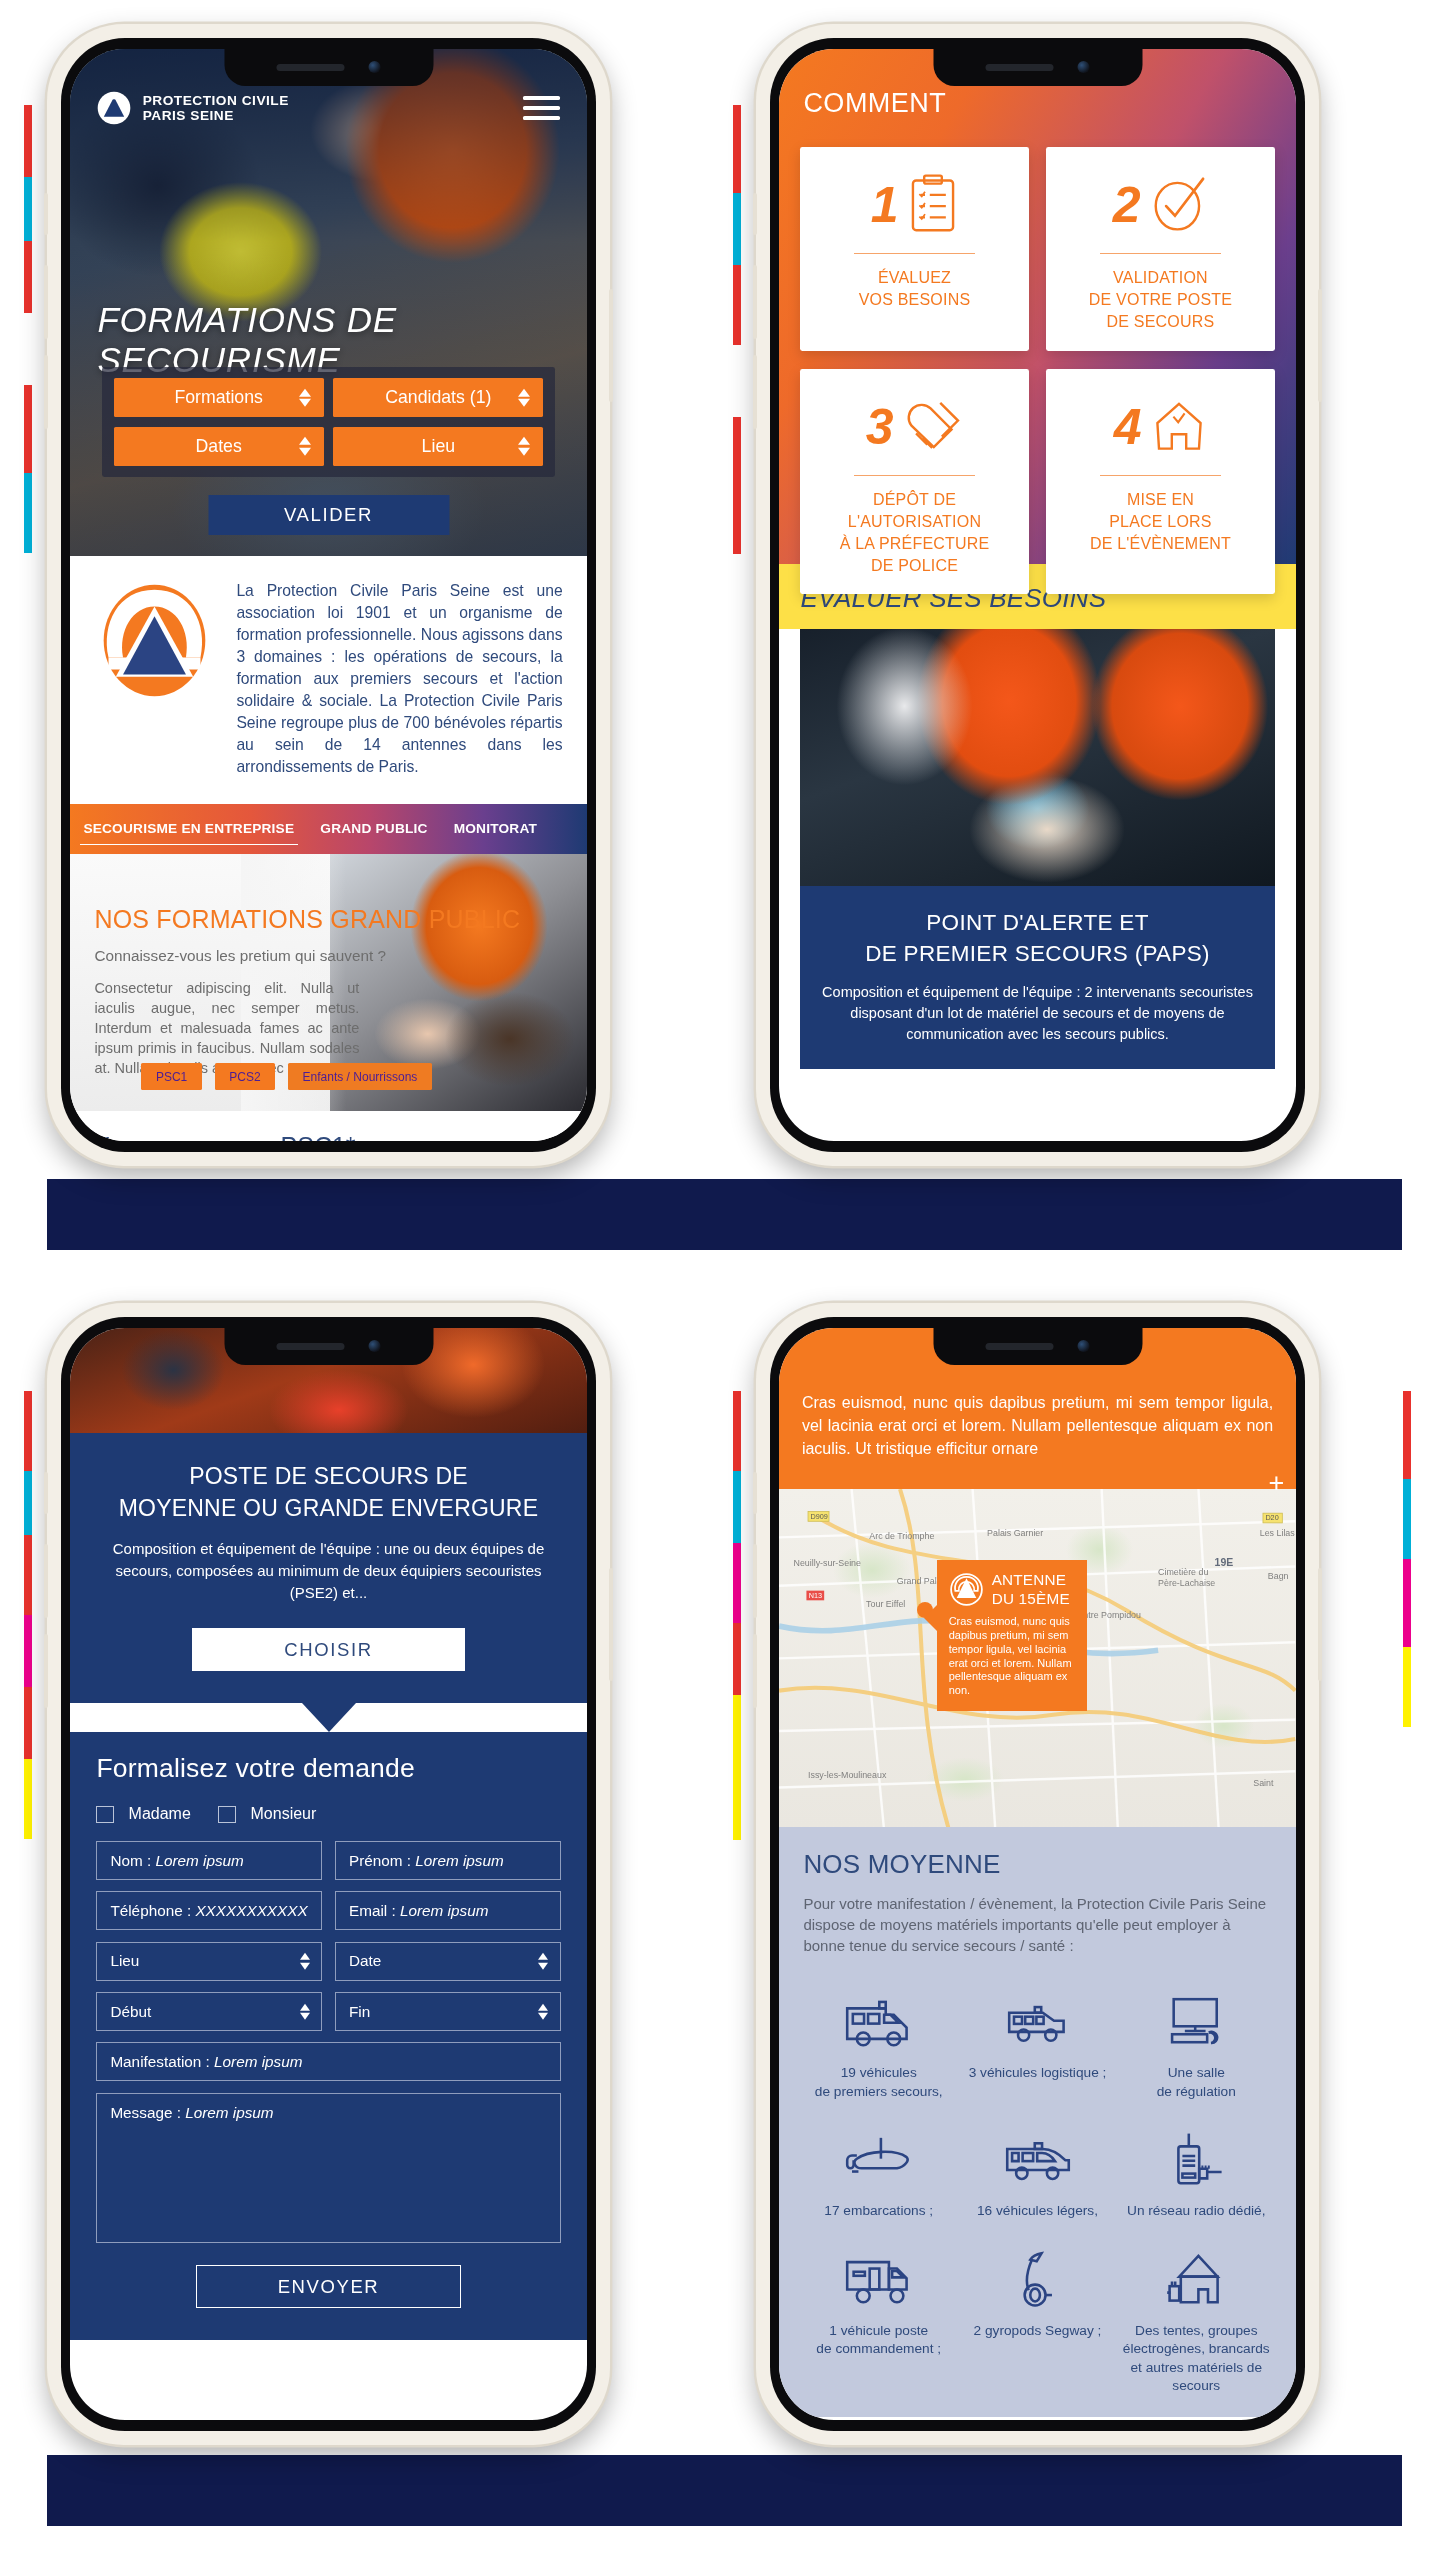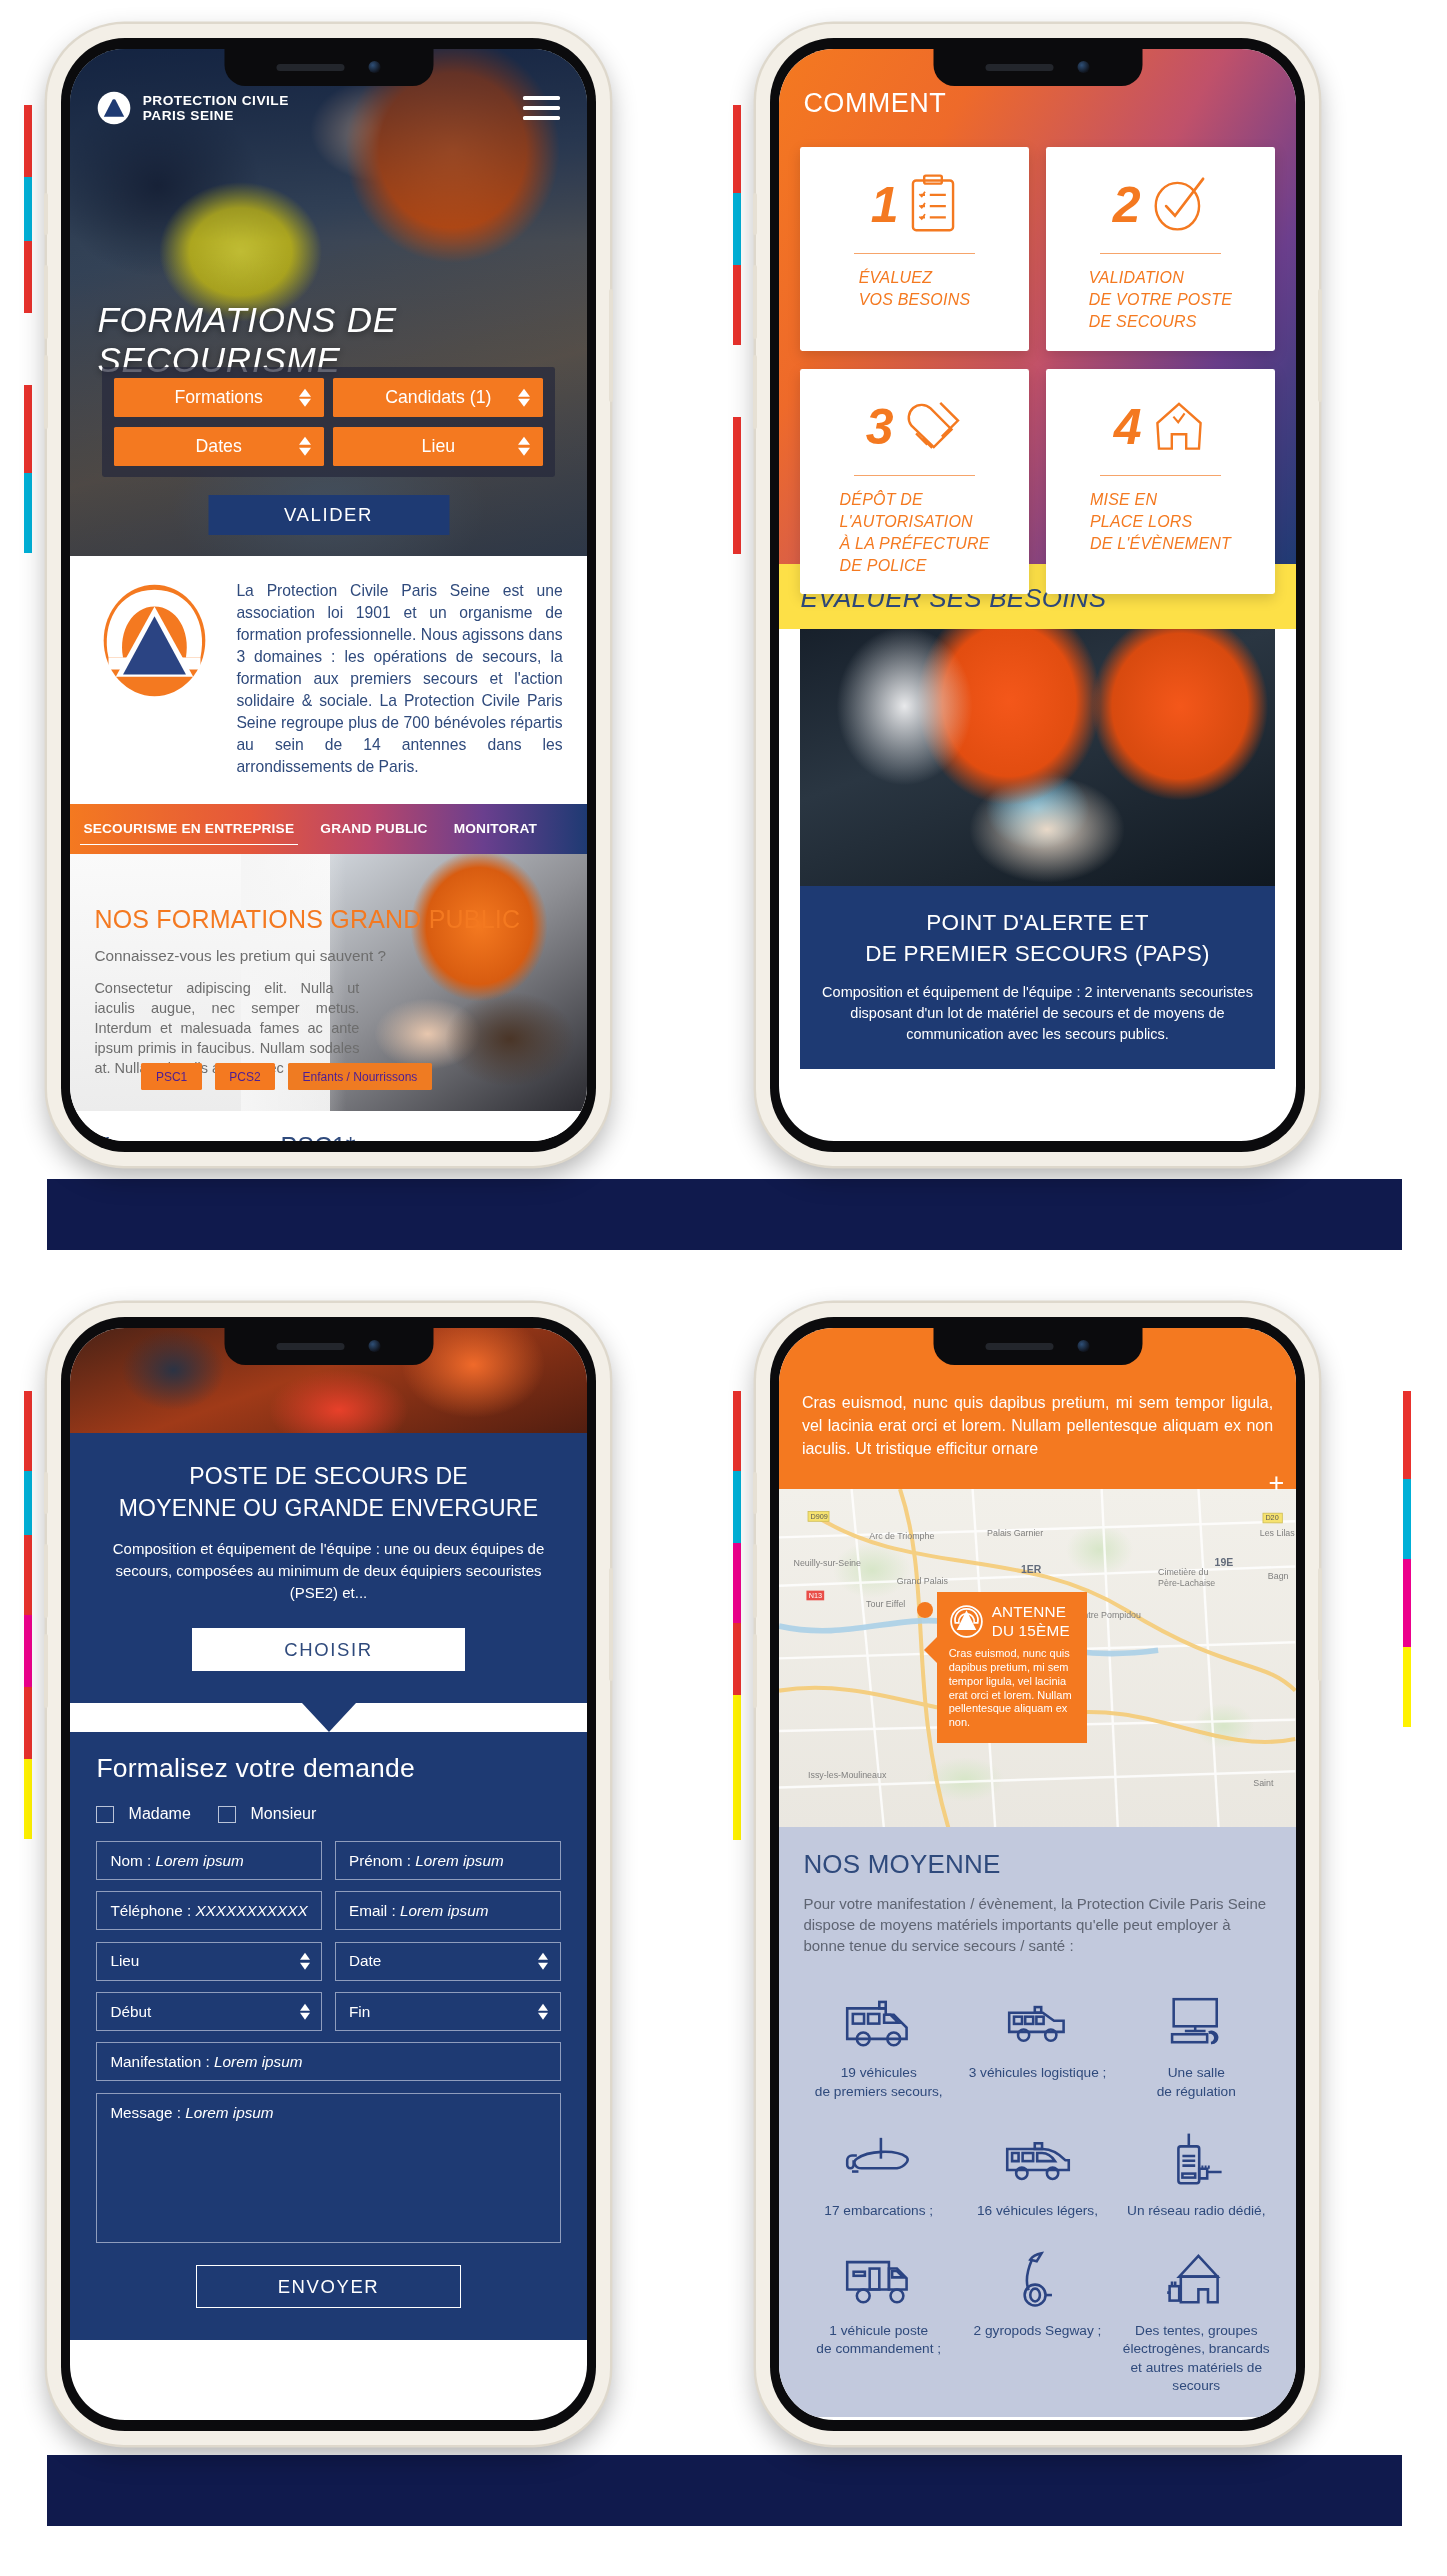--- a/index.html
+++ b/index.html
@@ -58,21 +58,21 @@
   
   .btn-side { position:absolute; background:#e6e0d4; border-radius:2.4px; }
   .btn-l1 { left:-3.2px; top:169px; width:4px; height:42px; }
   .btn-l2 { left:-3.2px; top:241px; width:4px; height:74px; }
   .btn-l3 { left:-3.2px; top:331px; width:4px; height:74px; }
   .btn-r1 { right:-3.2px; top:265px; width:4px; height:113px; }
 
   
   .cmyk { position:absolute; width:8px; }
   .cmyk i { display:block; width:100%; }
-  .ctr { text-align:left;font-style:italic; }
+  .ctr { text-align:center; }
 
   
   .p1-hero {
     position:relative; height:507px;
     background:linear-gradient(160deg,#2c3e55 0%,#4a5a6b 30%,#5e5246 60%,#3a4450 100%);
     overflow:hidden;
   }
   .hero-photo {
     position:absolute; inset:0;
     background:
@@ -236,21 +236,21 @@
     background:
       radial-gradient(ellipse 56px 40px at 18% 24%, #d7e6c8 0%, rgba(215,230,200,0) 70%),
       radial-gradient(ellipse 48px 37px at 62% 18%, #d7e6c8 0%, rgba(215,230,200,0) 70%),
       radial-gradient(ellipse 44px 32px at 86% 70%, #d7e6c8 0%, rgba(215,230,200,0) 70%),
       radial-gradient(ellipse 56px 32px at 36% 86%, #d7e6c8 0%, rgba(215,230,200,0) 70%),
       linear-gradient(180deg,#f2f0ea 0%,#eae7e0 100%);
   }
   .map-roads { position:absolute; inset:0; opacity:.85; }
   .map-tip {
     position:absolute; left:158px; top:71px; width:150px; background:#f47920; color:#fff;
-    padding:11.3px 11.3px 13px; z-index:8;margin-top:32px;
+    padding:11.3px 11.3px 13px; z-index:8;
   }
   .map-tip:before { content:""; position:absolute; left:-13px; top:45px;
     border-top:13px solid transparent; border-bottom:13px solid transparent; border-right:13px solid #f47920; }
   .tip-head { display:flex; align-items:center; gap:8px; }
   .tip-title { font-weight:300; font-size:15.3px; line-height:18.5px; letter-spacing:0.2px; }
   .tip-body { font-size:11px; line-height:13.7px; margin-top:7.2px; }
   .map-dot { position:absolute; left:138px; top:113px; width:16px; height:16px; border-radius:50%; background:#f47920; z-index:7; }
 
   .p4-moyens { background:#c2c9dd; padding:22.5px 24px 21px; }
   .p4-moyens h3 { color:#2f4a7c; font-weight:300; font-size:26px; letter-spacing:0.2px; }

